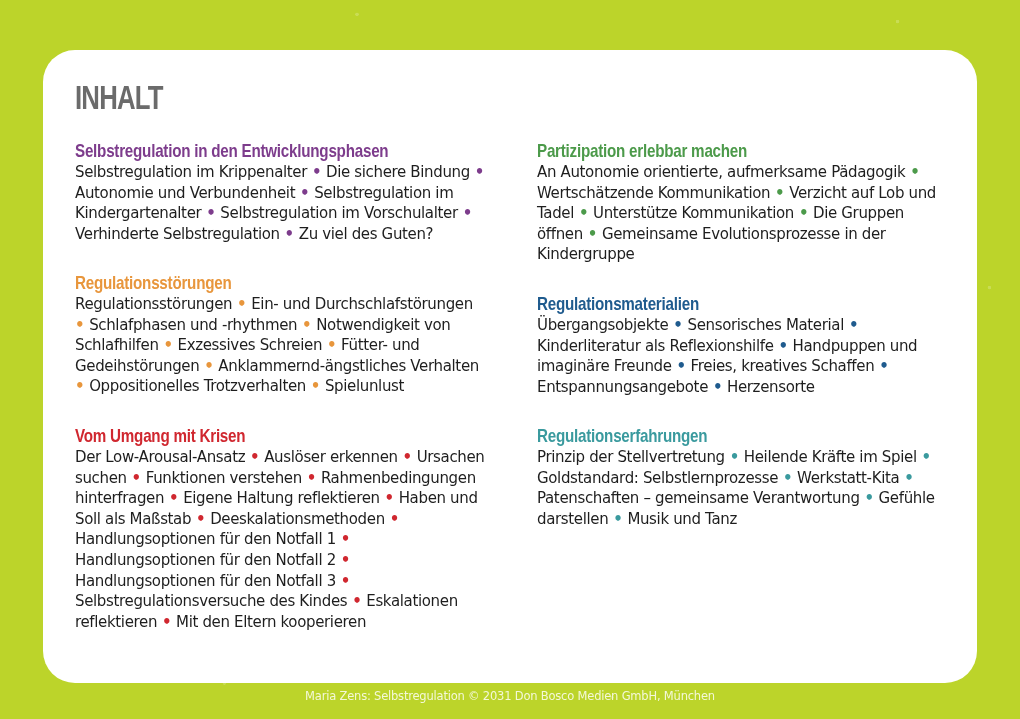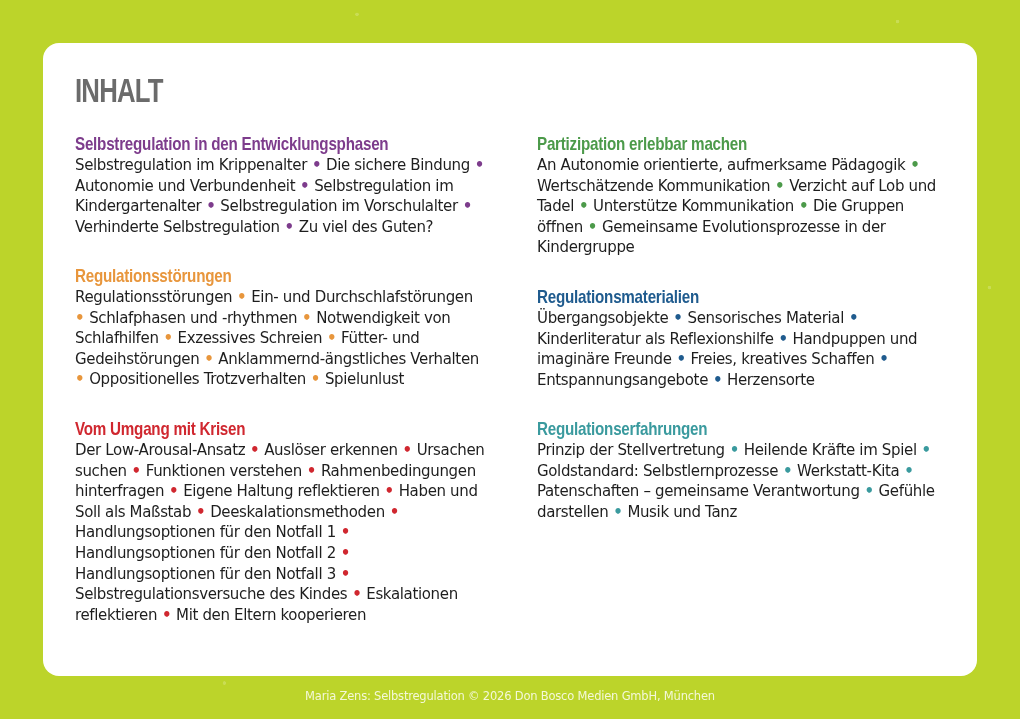--- a/index.html
+++ b/index.html
@@ -23,25 +23,25 @@
         radial-gradient(circle at 22% 95%, rgba(255,255,255,0.2) 0 1.5px, transparent 2px),
         radial-gradient(circle at 60% 97%, rgba(255,255,255,0.2) 0 1.5px, transparent 2px),
         radial-gradient(circle at 97% 40%, rgba(255,255,255,0.2) 0 1.5px, transparent 2px),
         radial-gradient(circle at 88% 3%, rgba(255,255,255,0.2) 0 1.5px, transparent 2px),
         radial-gradient(circle at 35% 2%, rgba(255,255,255,0.2) 0 1.5px, transparent 2px);
       pointer-events: none;
     }
     .card {
       position: absolute;
       left: 43px;
-      top: 43px;
+      top: 50px;
       width: 934px;
       height: 633px;
       background: #ffffff;
-      border-radius: 16px;
+      border-radius: 32px;
     }
     .title {
       position: absolute;
       left: 32px;
       top: 30px;
       margin: 0;
       font-family: "Liberation Sans", sans-serif;
       font-weight: bold;
       font-size: 33px;
       letter-spacing: -1px;
@@ -129,13 +129,13 @@
     <h2 style="color: rgb(31, 91, 142);">Regulationsmaterialien</h2>
     <p><span>Übergangsobjekte</span><span class="bullet" style="color: rgb(31, 91, 142);"> • </span><span>Sensorisches Material</span><span class="bullet" style="color: rgb(31, 91, 142);"> • </span><span>Kinderliteratur als Reflexionshilfe</span><span class="bullet" style="color: rgb(31, 91, 142);"> • </span><span>Handpuppen und imaginäre Freunde</span><span class="bullet" style="color: rgb(31, 91, 142);"> • </span><span>Freies, kreatives Schaffen</span><span class="bullet" style="color: rgb(31, 91, 142);"> • </span><span>Entspannungsangebote</span><span class="bullet" style="color: rgb(31, 91, 142);"> • </span><span>Herzensorte</span></p>
   </div>
 
   <div class="section s6">
     <h2 style="color: rgb(58, 154, 158);">Regulationserfahrungen</h2>
     <p><span>Prinzip der Stellvertretung</span><span class="bullet" style="color: rgb(58, 154, 158);"> • </span><span>Heilende Kräfte im Spiel</span><span class="bullet" style="color: rgb(58, 154, 158);"> • </span><span>Goldstandard: Selbstlernprozesse</span><span class="bullet" style="color: rgb(58, 154, 158);"> • </span><span>Werkstatt-Kita</span><span class="bullet" style="color: rgb(58, 154, 158);"> • </span><span>Patenschaften – gemeinsame Verantwortung</span><span class="bullet" style="color: rgb(58, 154, 158);"> • </span><span>Gefühle darstellen</span><span class="bullet" style="color: rgb(58, 154, 158);"> • </span><span>Musik und Tanz</span></p>
   </div>
 </div>
 
-<div class="footer">Maria Zens: Selbstregulation © 2026 Don Bosco Medien GmbH, München</div>
+<div class="footer">Maria Zens: Selbstregulation © 2031 Don Bosco Medien GmbH, München</div>
 
 </body></html>

